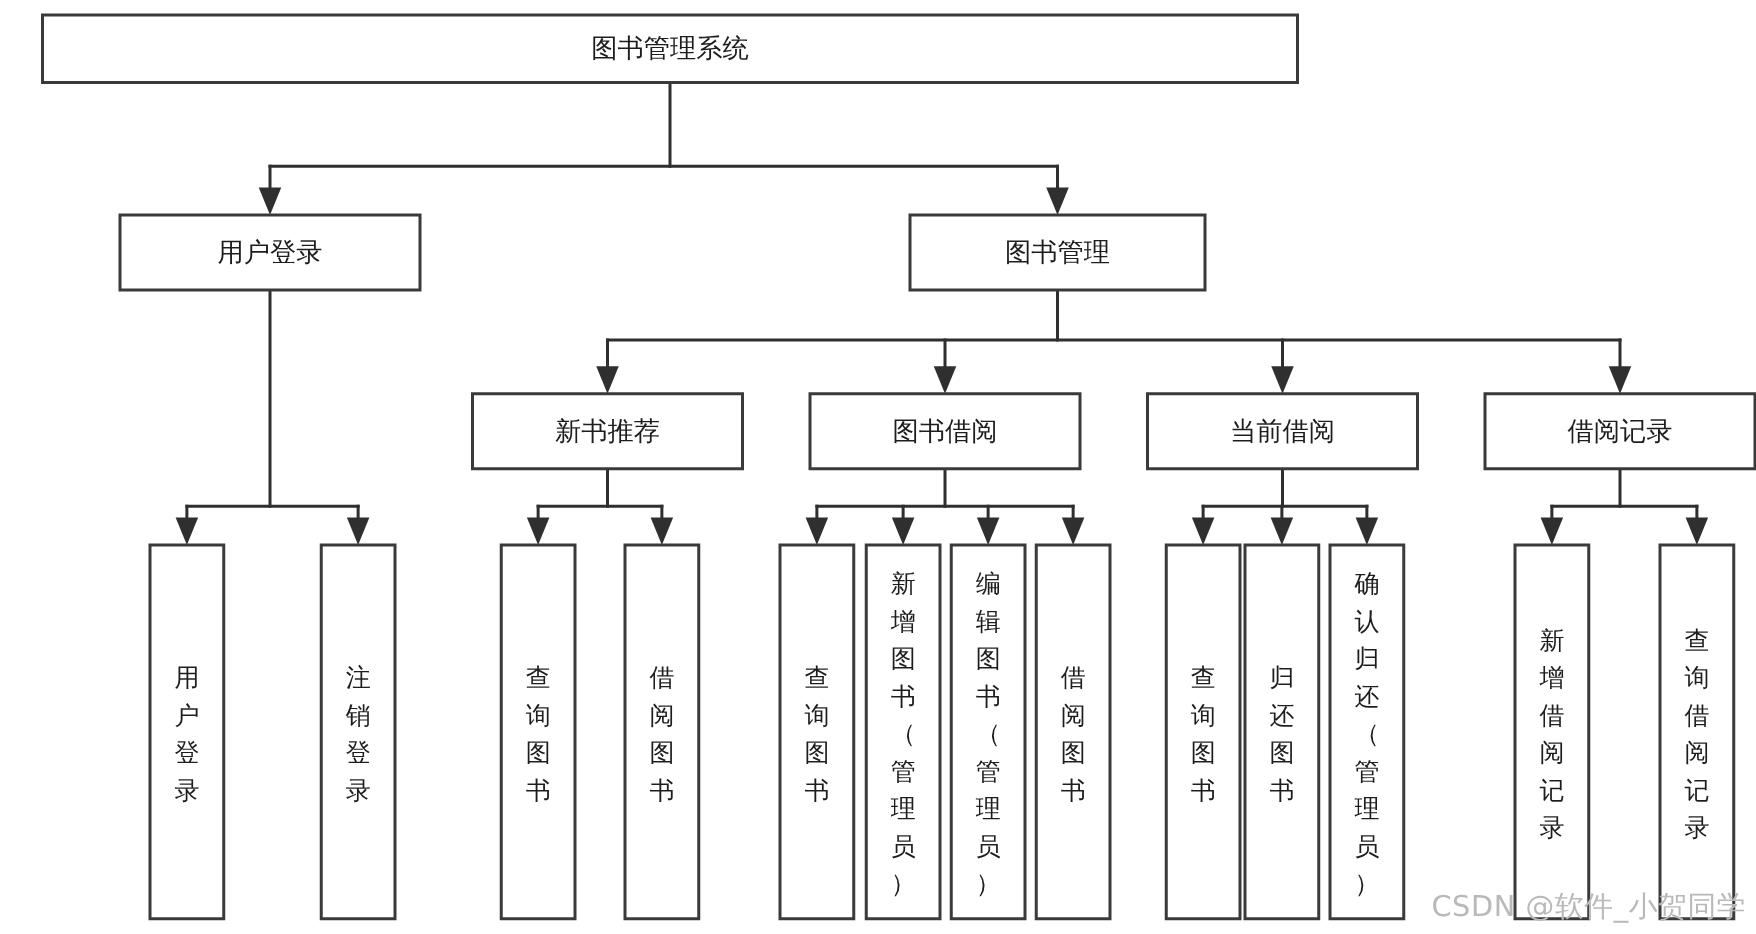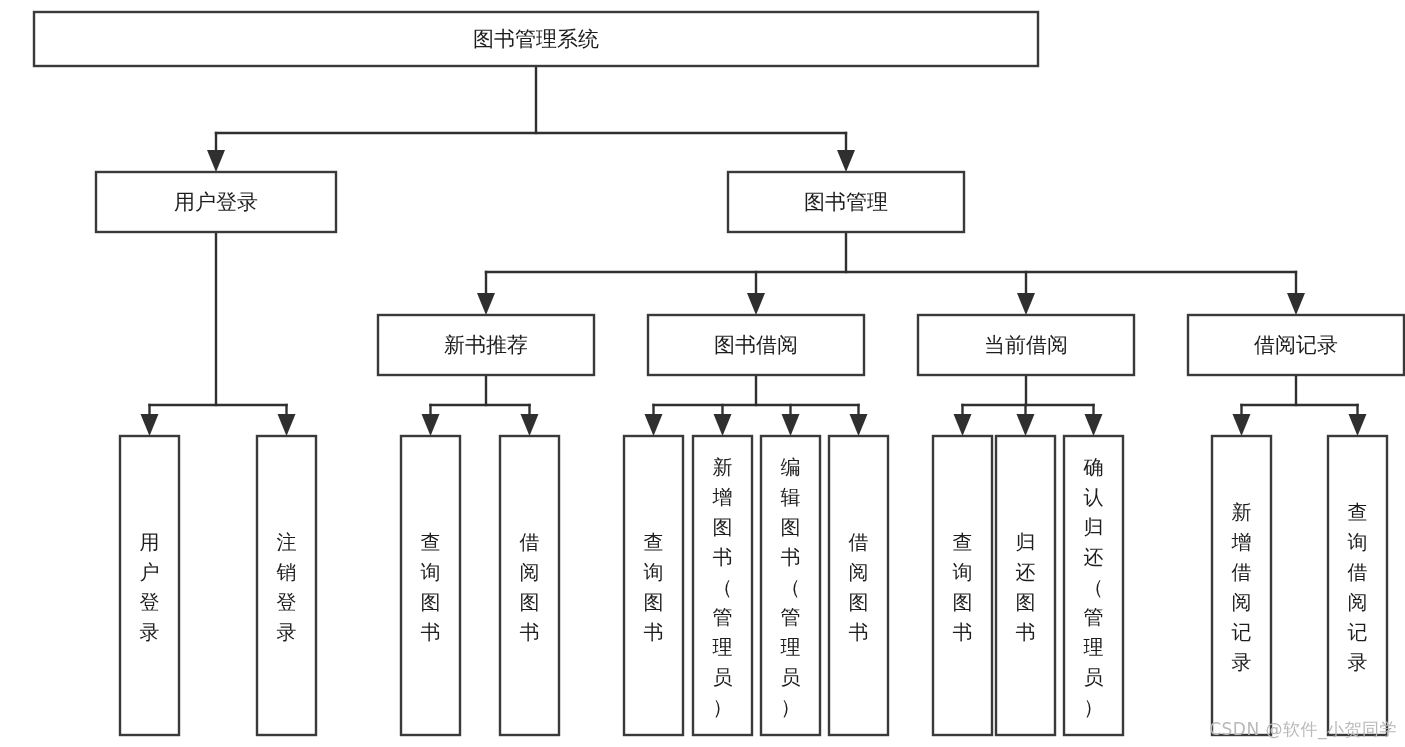--- a/index.html
+++ b/index.html
@@ -52,21 +52,21 @@
   }
   .arrow-head {
     fill: #2f2f2f;
     stroke: none;
   }
   .watermark {
     position: absolute;
     right: 8px;
     bottom: 6px;
     font-family: "DejaVu Sans", "Liberation Sans", sans-serif;
-    font-size: 17px;
+    font-size: 23px;
     color: #b9b9b9;
     letter-spacing: 0.5px;
     white-space: nowrap;
     user-select: none;
   }
 </style>
 </head>
 <body>
 
 <div id="diagram-root">

